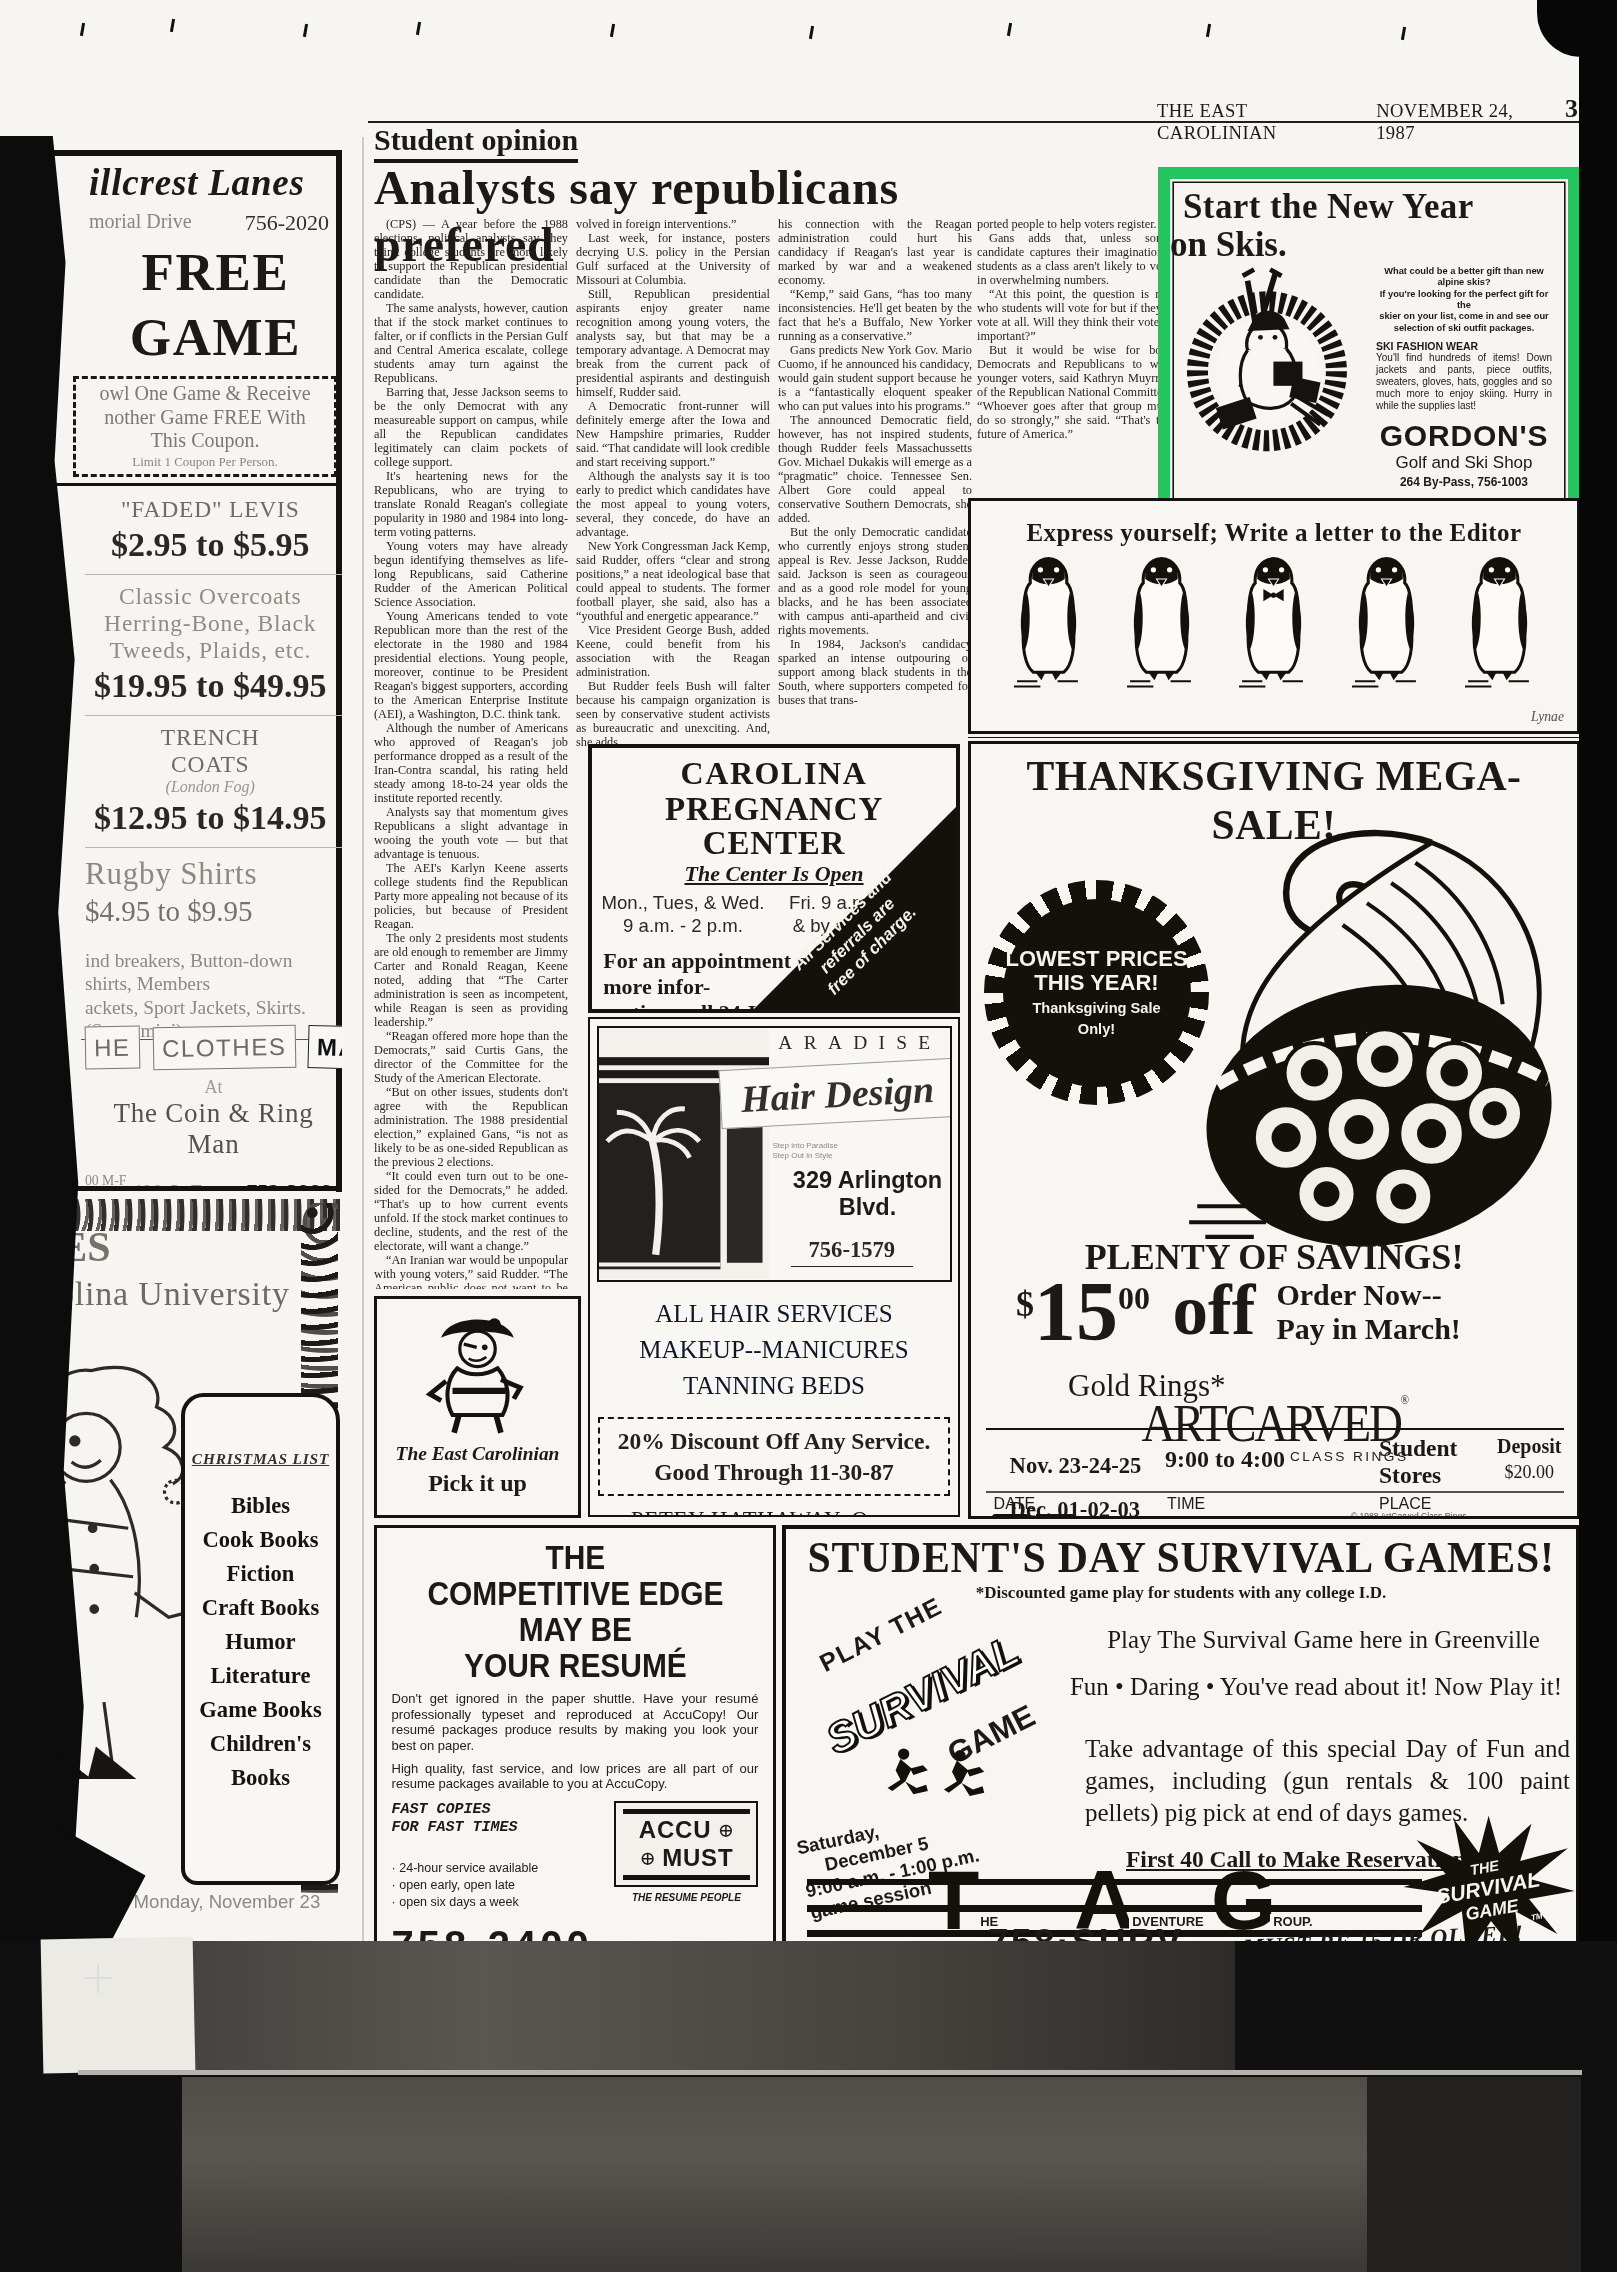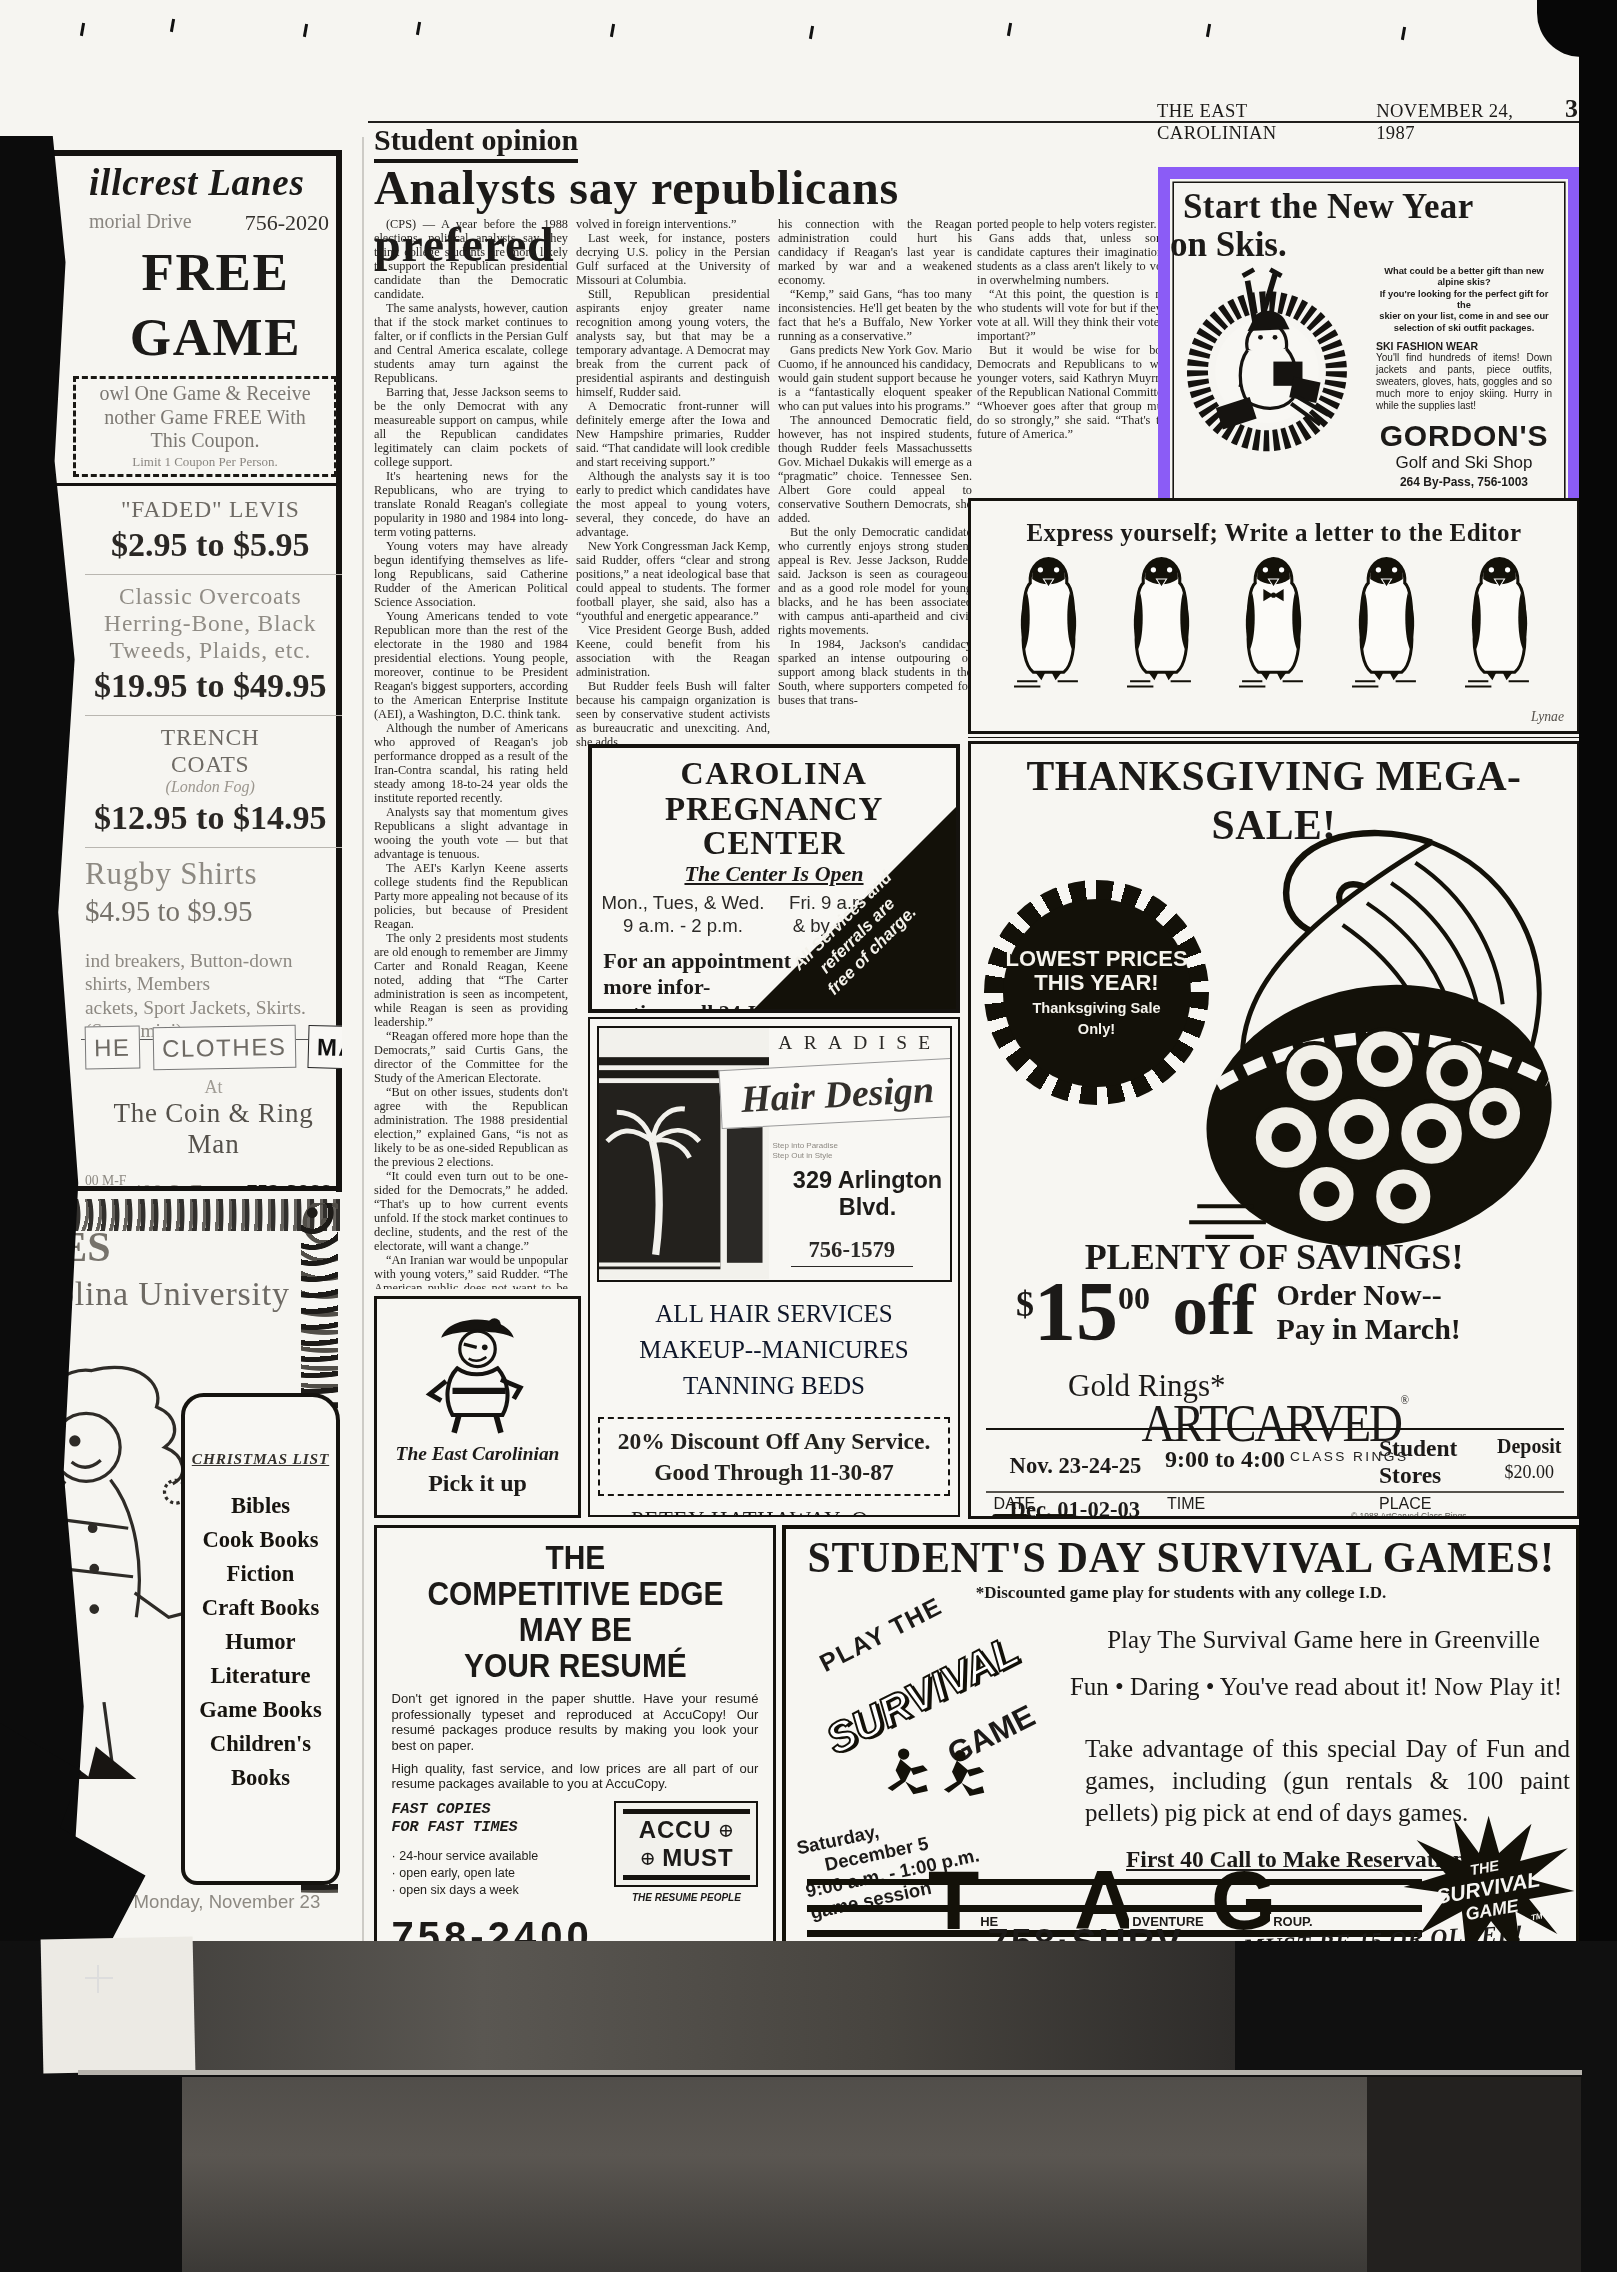--- a/index.html
+++ b/index.html
@@ -82,21 +82,21 @@
                repeating-radial-gradient(circle at 24px 19.4px,#514e48 0 4px,transparent 4.9px 18px)}
   .bs-clip1{position:absolute;left:29px;top:1223px;font-size:42px;font-weight:bold;color:#76726b}
   .bs-clip2{position:absolute;left:29px;top:1275px;font-size:34px;color:#6e6a64;letter-spacing:0.8px}
   .xmas-sign{position:absolute;left:181px;top:1393px;width:159px;height:492px;background:#f8f7f3;border:4px solid #15130f;border-radius:22.6px 27.5px 16px 16px;padding:53px 6.5px 0 6.5px;text-align:center}
   .xmas-title{font-size:15.4px;font-weight:bold;font-style:italic;text-decoration:underline;color:#35322d;letter-spacing:0.8px}
   .book-list{margin-top:21px}
   .book-list p{font-size:22.6px;font-weight:bold;line-height:34px;color:#17140f;margin:0}
   .sale-note{position:absolute;left:24px;top:1891px;font-size:18.6px;color:#8d8982;font-family:"Liberation Sans",sans-serif}
 
   
-  .gordons{position:absolute;left:1158px;top:167px;width:422px;height:378px;background:#f6f5f1;border:12px solid #8b5cf6;overflow:hidden;
+  .gordons{position:absolute;left:1158px;top:167px;width:422px;height:378px;background:#f6f5f1;border:12px solid #22c55e;overflow:hidden;
     box-shadow:inset 0 0 0 2.4px #f6f5f1, inset 0 0 0 4px #181613}
   .go-h1{font-size:35px;font-weight:bold;margin:8px 0 0 13px;letter-spacing:0.4px}
   .go-h2{font-size:35px;font-weight:bold;text-align:left;margin-right:29px;line-height:36px}
   .go-flex{display:flex;margin-top:3.2px}
   .go-right{width:176px;font-family:"Liberation Sans",sans-serif}
   .go-intro p{font-size:9.3px;font-weight:bold;line-height:11.3px;text-align:center;margin:0}
   .go-fash-t{font-size:10.5px;font-weight:bold;margin-top:6.5px}
   .go-fash-b{font-size:10px;line-height:12px;text-align:justify}
   .go-store{font-size:30px;font-weight:900;letter-spacing:0.8px;text-align:center;margin-top:6.5px;font-family:"Liberation Sans",sans-serif}
   .go-tag{font-size:17px;text-align:center;font-family:"Liberation Sans",sans-serif}
@@ -180,21 +180,21 @@
   .pick{position:absolute;left:374px;top:1296px;width:207px;height:222px;border:3.2px solid #15130f;background:#f7f6f2;text-align:center;overflow:hidden}
   .pk-paper{font-size:19.4px;font-style:italic;font-weight:bold;margin-top:3.2px}
   .pk-tag{font-size:24px;font-weight:bold;margin-top:4.9px}
 
   
   .accu{position:absolute;left:374px;top:1525px;width:402px;height:437px;border:3.2px solid #15130f;background:#f7f6f2;padding:11.3px 14.6px;overflow:hidden}
   .ac-head p{font-size:34px;font-weight:900;text-align:center;line-height:36px;margin:0;font-family:"Liberation Sans",sans-serif;transform:scaleX(.88)}
   .ac-body{font-size:13px;line-height:15.4px;text-align:justify;margin-top:8px;font-family:"Liberation Sans",sans-serif;color:#23211d}
   .ac-row{display:flex;margin-top:9.7px;justify-content:space-between}
   .ac-fast p{font-size:15px;font-weight:900;font-style:italic;font-family:Liberation Mono, monospace;line-height:18px;margin:0}
-  .ac-bullets{margin-top:11px}
+  .ac-bullets{margin-top:23px}
   .ac-bullets p{font-size:12.5px;line-height:17px;margin:0;font-family:"Liberation Sans",sans-serif;color:#23211d}
   .ac-bullets p::before{content:"·  "}
   .ac-logo{width:144px;border:2.4px solid #15130f;padding:3.2px 6.5px;background:#f2f1ec}
   .ac-lrow{display:flex;align-items:center;gap:6.5px;justify-content:center}
   .ac-lrow .w{font-size:24px;font-weight:900;font-family:"Liberation Sans",sans-serif;letter-spacing:0.8px}
   .ac-lrow .o{font-size:19.4px}
   .ac-lbar{height:4.9px;background:#15130f;margin:2.4px 0}
   .ac-lsub{font-size:10px;font-weight:900;font-style:italic;text-align:center;margin-top:4.9px;font-family:"Liberation Sans",sans-serif}
   .ac-phone{font-size:40px;font-weight:900;letter-spacing:4px;margin-top:11.3px;font-family:"Liberation Sans",sans-serif}
 

